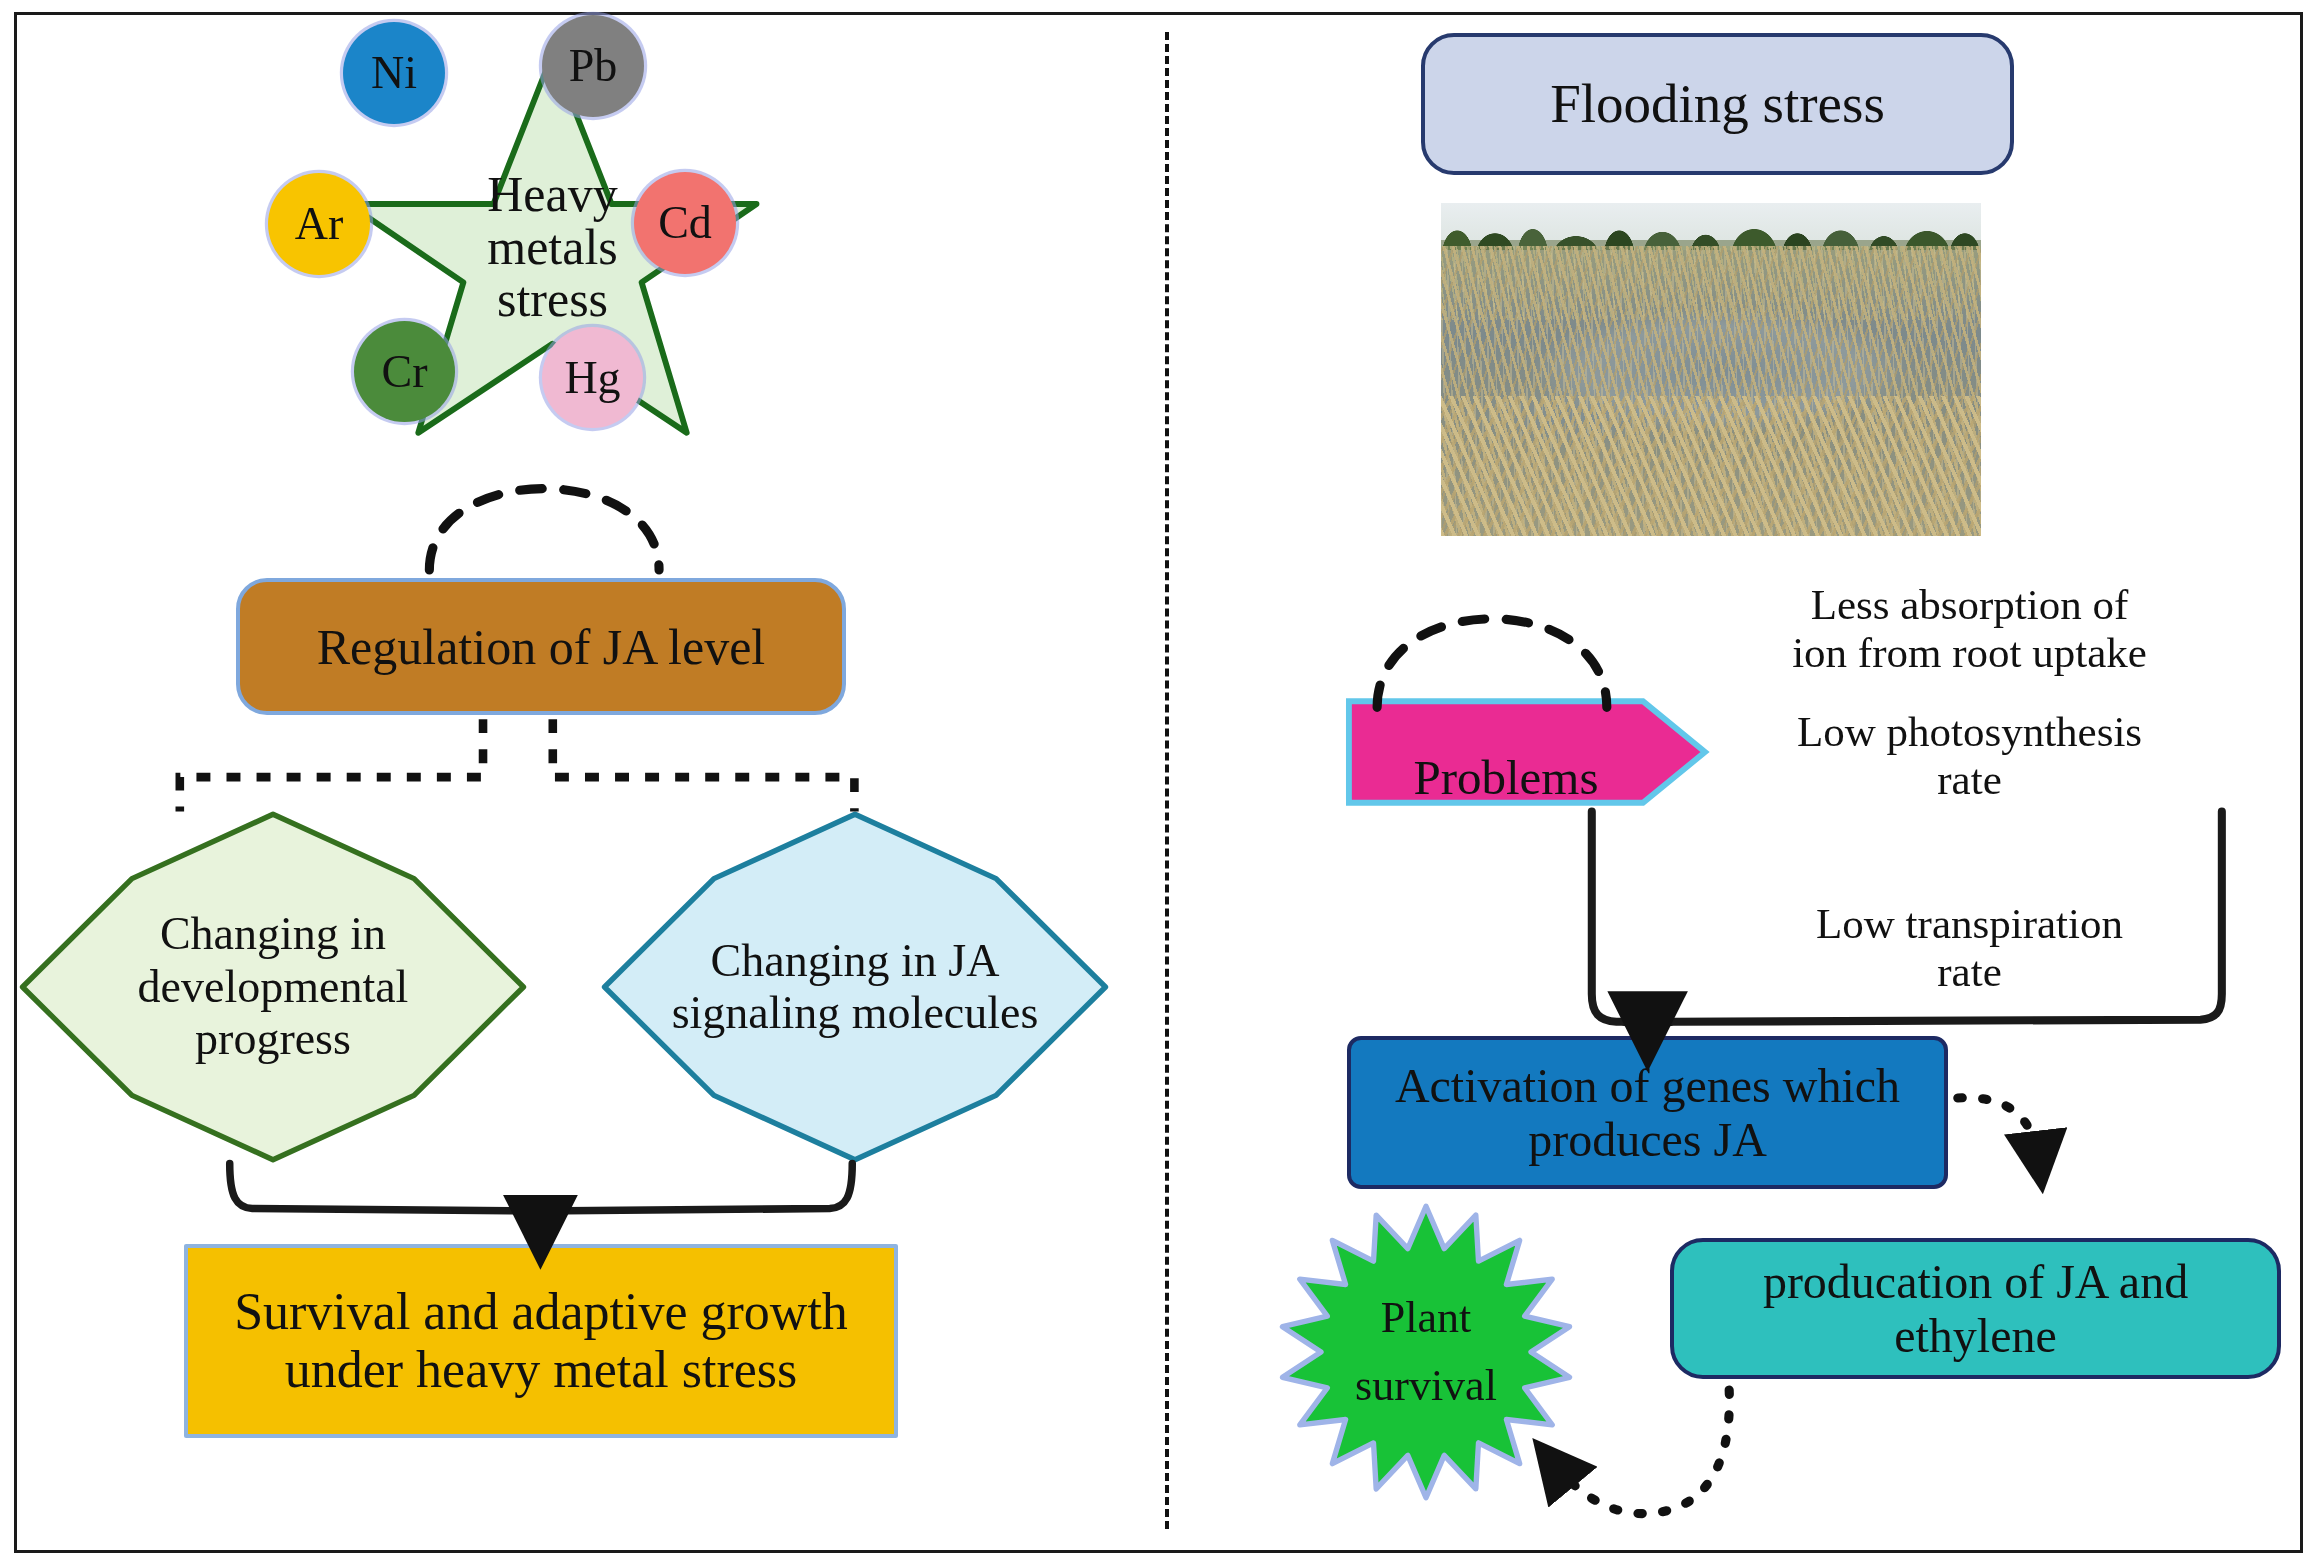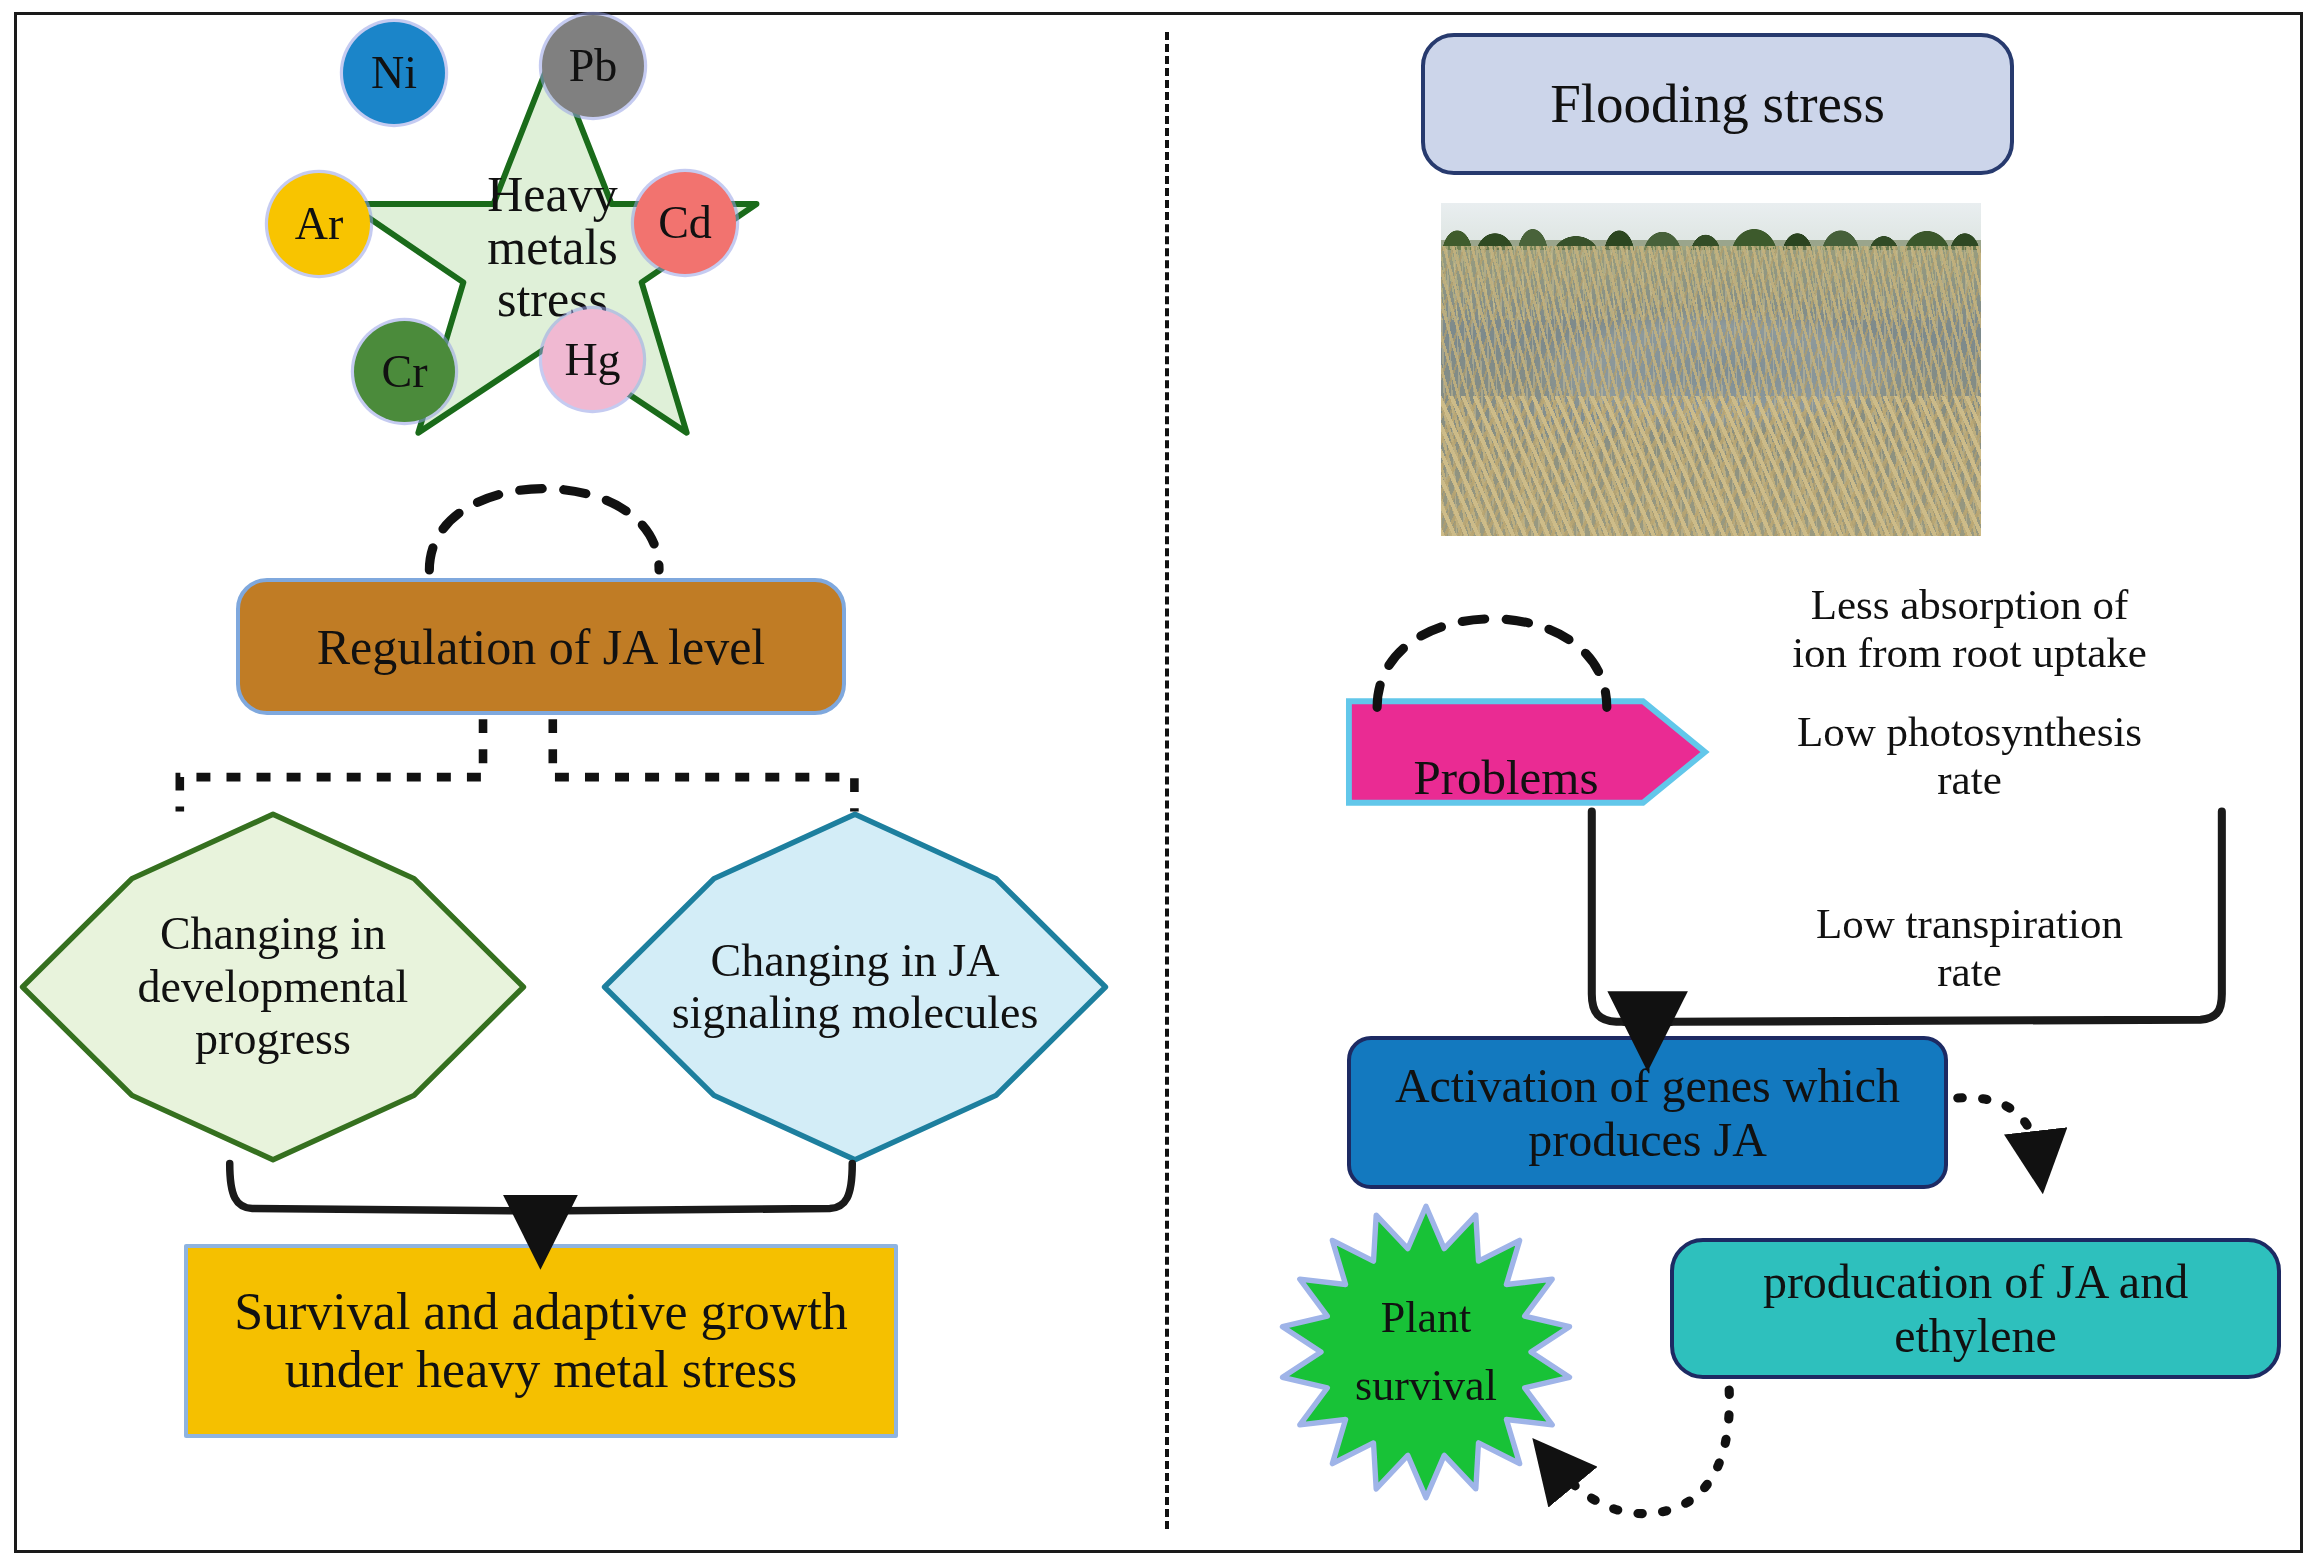--- a/index.html
+++ b/index.html
@@ -75,21 +75,21 @@
     background:#c07c25;
     border:4.8px solid #7fa8dd;
     border-radius:31px;
     font-size:50px;
   }
 
   #activation-box {
     left:1347px; top:1036px; width:601px; height:153px;
     background:#1379bf;
     border:4.8px solid #1d2a63;
-    border-radius:24px;
+    border-radius:14px;
     font-size:48px;
     padding:0 10px;
   }
 
   #production-box {
     left:1670px; top:1238px; width:611px; height:141px;
     background:#2ec0bd;
     border:4.8px solid #1d2a63;
     border-radius:33px;
     font-size:48px;
@@ -248,21 +248,21 @@
   </div>
   <div class="metal-circle" id="metal-2" style="left: 268px; top: 173px; width: 102px; height: 102px; background: rgb(248, 196, 0);">
     <span>Ar</span>
   </div>
   <div class="metal-circle" id="metal-3" style="left: 634px; top: 172px; width: 102px; height: 102px; background: rgb(242, 115, 111);">
     <span>Cd</span>
   </div>
   <div class="metal-circle" id="metal-4" style="left: 354px; top: 321px; width: 101px; height: 101px; background: rgb(75, 139, 59);">
     <span>Cr</span>
   </div>
-  <div class="metal-circle" id="metal-5" style="left: 542px; top: 309px; width: 101px; height: 101px; background: rgb(240, 185, 210);">
+  <div class="metal-circle" id="metal-5" style="left: 542px; top: 327px; width: 101px; height: 101px; background: rgb(240, 185, 210);">
     <span>Hg</span>
   </div>
 
   <div class="rbox" id="regulation-box">
     <span>Regulation of JA level</span>
   </div>
 
   <div class="octa-wrap" id="octa-dev">
     <svg width="510" height="354" viewBox="0 0 950 660">
       <polygon points="475,8 738,128 942,330 738,532 475,652 212,532 8,330 212,128" fill="#e8f3dc" stroke="#35701f" stroke-width="10" stroke-linejoin="round"></polygon>

